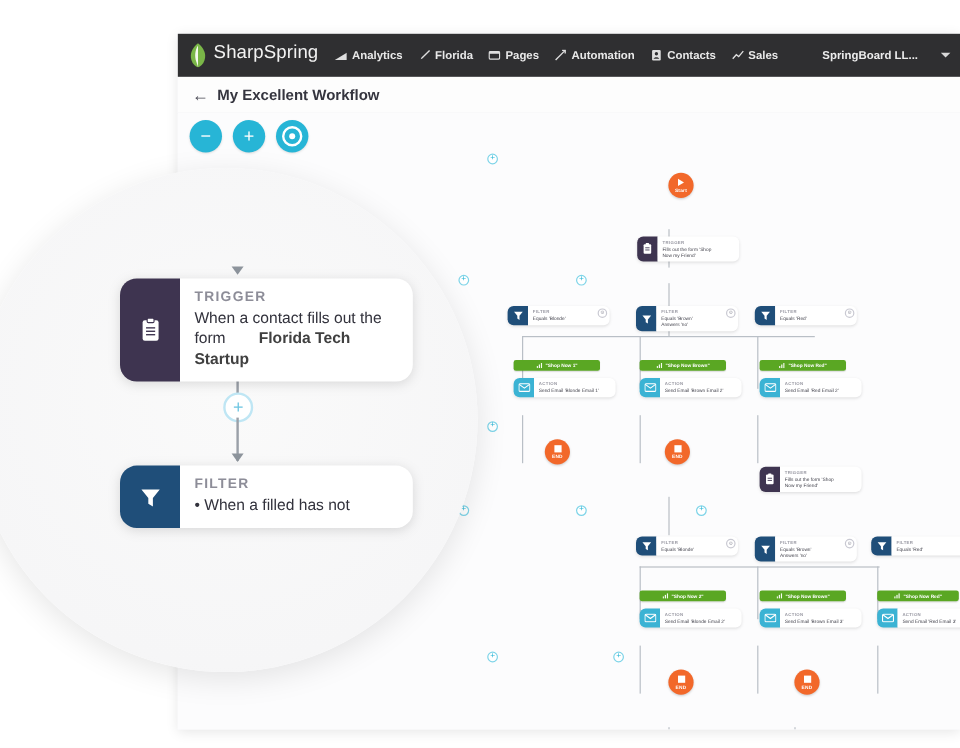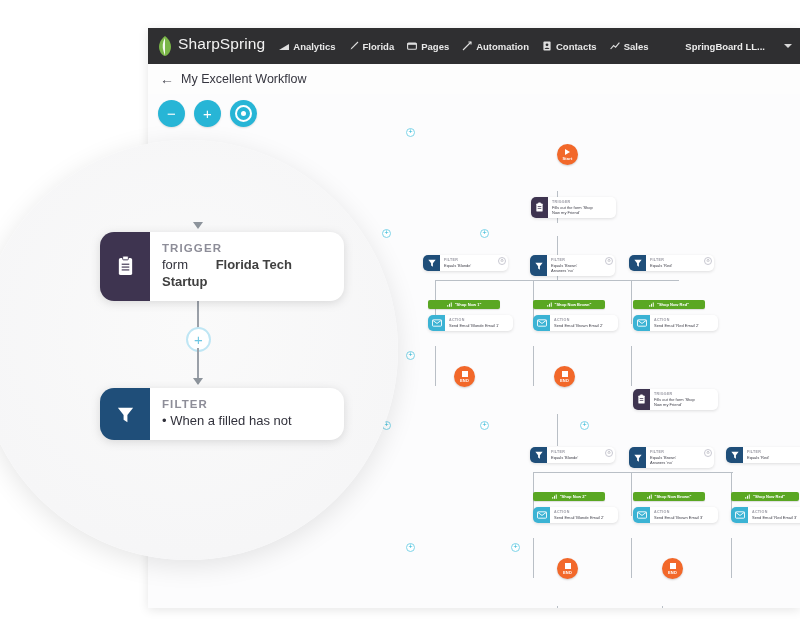--- a/index.html
+++ b/index.html
@@ -36,21 +36,21 @@
     font-size:9.5px;color:#ededed;font-weight:bold;cursor:pointer;
   }
   .caret{width:0;height:0;border-left:4px solid transparent;border-right:4px solid transparent;
     border-top:4px solid #d8d8d8;display:inline-block;}
   
   #sub-header{
     height:30px;background:#fdfdfd;border-bottom:1px solid #e6e6e8;
     display:flex;align-items:center;padding-left:12px;gap:7px;
   }
   #back-arrow{font-size:14px;color:#4a4a55;line-height:1;cursor:pointer;}
-  #workflow-title{font-size:12.5px;color:#35353f;font-weight:normal;}
+  #workflow-title{font-size:12.5px;color:#35353f;font-weight:bold;}
   
   #zoom-toolbar{position:absolute;left:10px;top:72px;display:flex;gap:9px;z-index:6;}
   .zbtn{
     width:27px;height:27px;border-radius:50%;background:#27b5d6;
     display:flex;align-items:center;justify-content:center;cursor:pointer;
     box-shadow:0 1px 2px rgba(0,0,0,.12);
   }
   .zbtn span{color:#fff;font-size:15px;line-height:1;font-weight:300;}
   .target-ring{width:13px;height:13px;border:2px solid #fff;border-radius:50%;
     display:flex;align-items:center;justify-content:center;}
@@ -538,20 +538,21 @@
       <svg viewBox="0 0 20 24" width="19" height="23">
         <rect x="3" y="3" width="14" height="18" rx="2" fill="#ffffff"></rect>
         <rect x="7" y="1" width="6" height="4" rx="1" fill="#ffffff" stroke="#3e3450" stroke-width="1"></rect>
         <rect x="6" y="9" width="8" height="1.2" fill="#3e3450"></rect>
         <rect x="6" y="12" width="8" height="1.2" fill="#3e3450"></rect>
         <rect x="6" y="15" width="8" height="1.2" fill="#3e3450"></rect>
       </svg>
     </div>
     <div class="mag-body">
       <div class="mag-kind">TRIGGER</div>
+      <div class="mag-text">When a contact fills out the</div>
       <div class="mag-text">
         <span>form </span><b>Florida Tech Startup</b>
       </div>
     </div>
   </div>
 
   <div id="mag-plus" style="left:208px;top:187px;">
     <span>+</span>
   </div>
 

